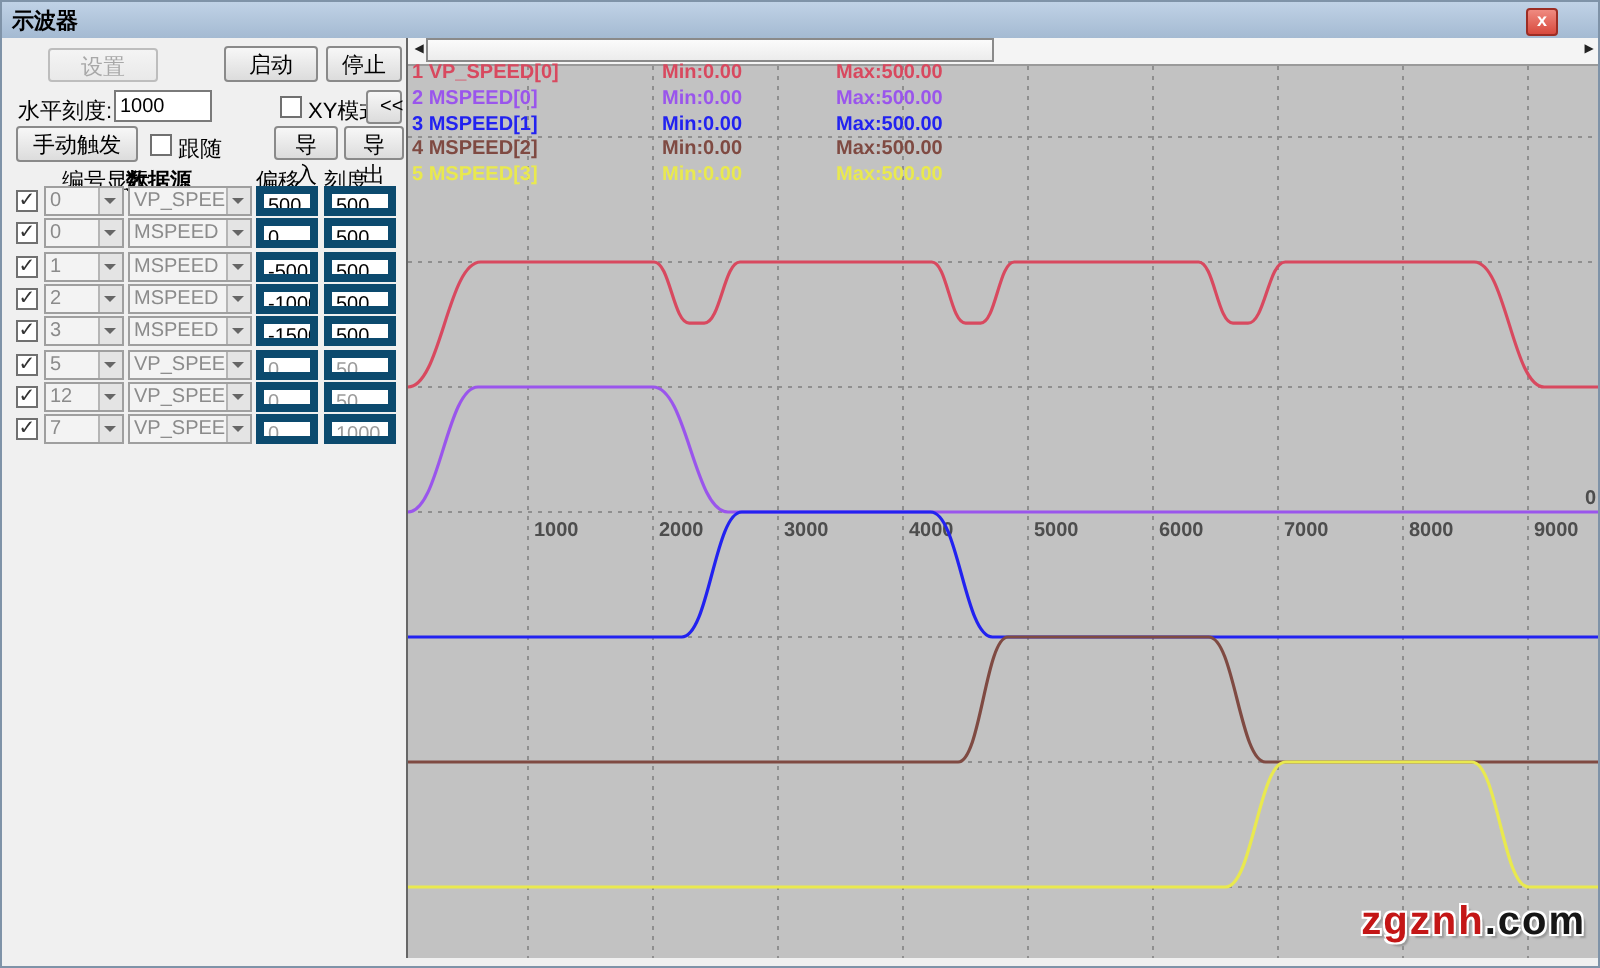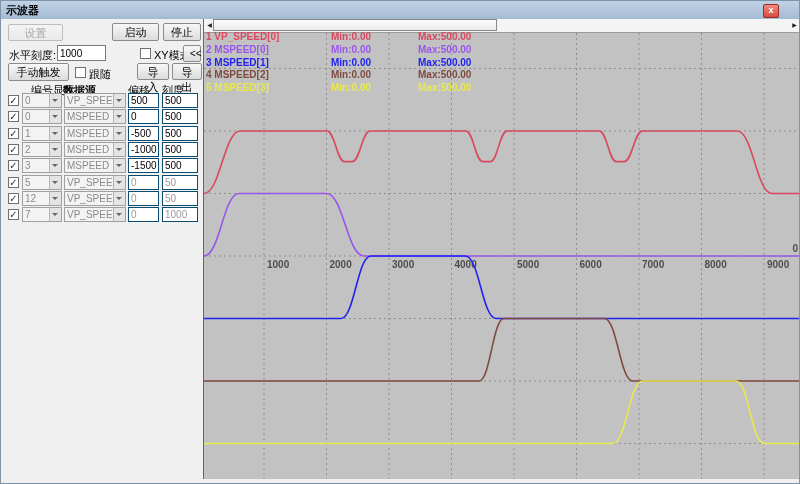--- a/index.html
+++ b/index.html
@@ -26,21 +26,21 @@
     background:#fff;font-size:10px;line-height:9px;text-align:center;color:#333;cursor:pointer;}
   .hdr{position:absolute;font-size:11px;color:#000;font-weight:normal;}
   
   .rowitem{position:absolute;height:15px;}
   .combo{position:absolute;box-sizing:border-box;height:15px;border:1px solid #9f9f9f;
     background:#f3f3f3;display:flex;cursor:default;}
   .combo .val{flex:1;font-size:10px;color:#8b8b8b;padding:1px 2px;overflow:hidden;white-space:nowrap;}
   .combo .ab{width:11px;background:#e4e4e4;border-left:1px solid #b5b5b5;position:relative;}
   .combo .ab::after{content:"";position:absolute;left:2px;top:5px;border:3px solid transparent;
     border-top-color:#666;}
-  .cellinput{position:absolute;box-sizing:border-box;height:15px;border:1px solid #0c4a6e;
+  .cellinput{position:absolute;box-sizing:border-box;height:15px;border:4px solid #0c4a6e;
     background:#fff;font-size:10px;padding:0 2px;line-height:13px;white-space:nowrap;overflow:hidden;}
   .cellinput.gray{color:#9a9a9a;}
   
   .chart{position:absolute;left:202px;top:18px;width:598px;height:460px;background:#c2c2c2;
     border-left:1px solid #666;box-sizing:border-box;}
   .hscroll{position:absolute;left:0;top:0;width:597px;height:14px;background:#f4f4f4;
     border-bottom:1px solid #9a9a9a;box-sizing:border-box;}
   .sb-arrow{position:absolute;top:0;width:11px;height:13px;font-size:6px;line-height:13px;
     text-align:center;color:#222;cursor:pointer;}
   .sb-thumb{position:absolute;left:9px;top:0;width:284px;height:12px;box-sizing:border-box;
@@ -61,21 +61,21 @@
 <body>
 
 <div id="window">
 
   <div class="titlebar">
     <span class="titletext">示波器</span>
     <div class="closebtn">x</div>
   </div>
 
   <div class="panel">
-    <button class="btn disabled" style="left:7px;top:5px;width:55px;height:17px;">设置</button>
+    <button class="btn disabled" style="left:23px;top:5px;width:55px;height:17px;">设置</button>
     <button class="btn" style="left:111px;top:4px;width:47px;height:18px;">启动</button>
     <button class="btn" style="left:162px;top:4px;width:38px;height:18px;">停止</button>
 
     <span class="lbl" style="left:8px;top:29px;">水平刻度:</span>
     <input class="tinput" style="left: 56px; top: 26px; width: 49px; height: 16px;" value="1000">
     <span class="cbox" style="left:139px;top:29px;"></span>
     <span class="lbl" style="left:153px;top:29px;">XY模式</span>
     <button class="btn" style="left:182px;top:26px;width:18px;height:17px;font-size:10px;">&lt;&lt;</button>
 
     <button class="btn" style="left:7px;top:44px;width:61px;height:18px;">手动触发</button>
@@ -258,14 +258,17 @@
           <span class="lname">4 MSPEED[2]</span>
           <span class="lmin">Min:0.00</span>
           <span class="lmax">Max:500.00</span>
         </div>
         <div class="legendrow" style="top: 63.2px; color: rgb(233, 233, 79);">
           <span class="lname">5 MSPEED[3]</span>
           <span class="lmin">Min:0.00</span>
           <span class="lmax">Max:500.00</span>
         </div>
       </div>
+    <div class="watermark">
+      <span class="wm-a">zgznh</span><span class="wm-b">.com</span>
+    </div>
   </div>
 </div>
 
 </body></html>

